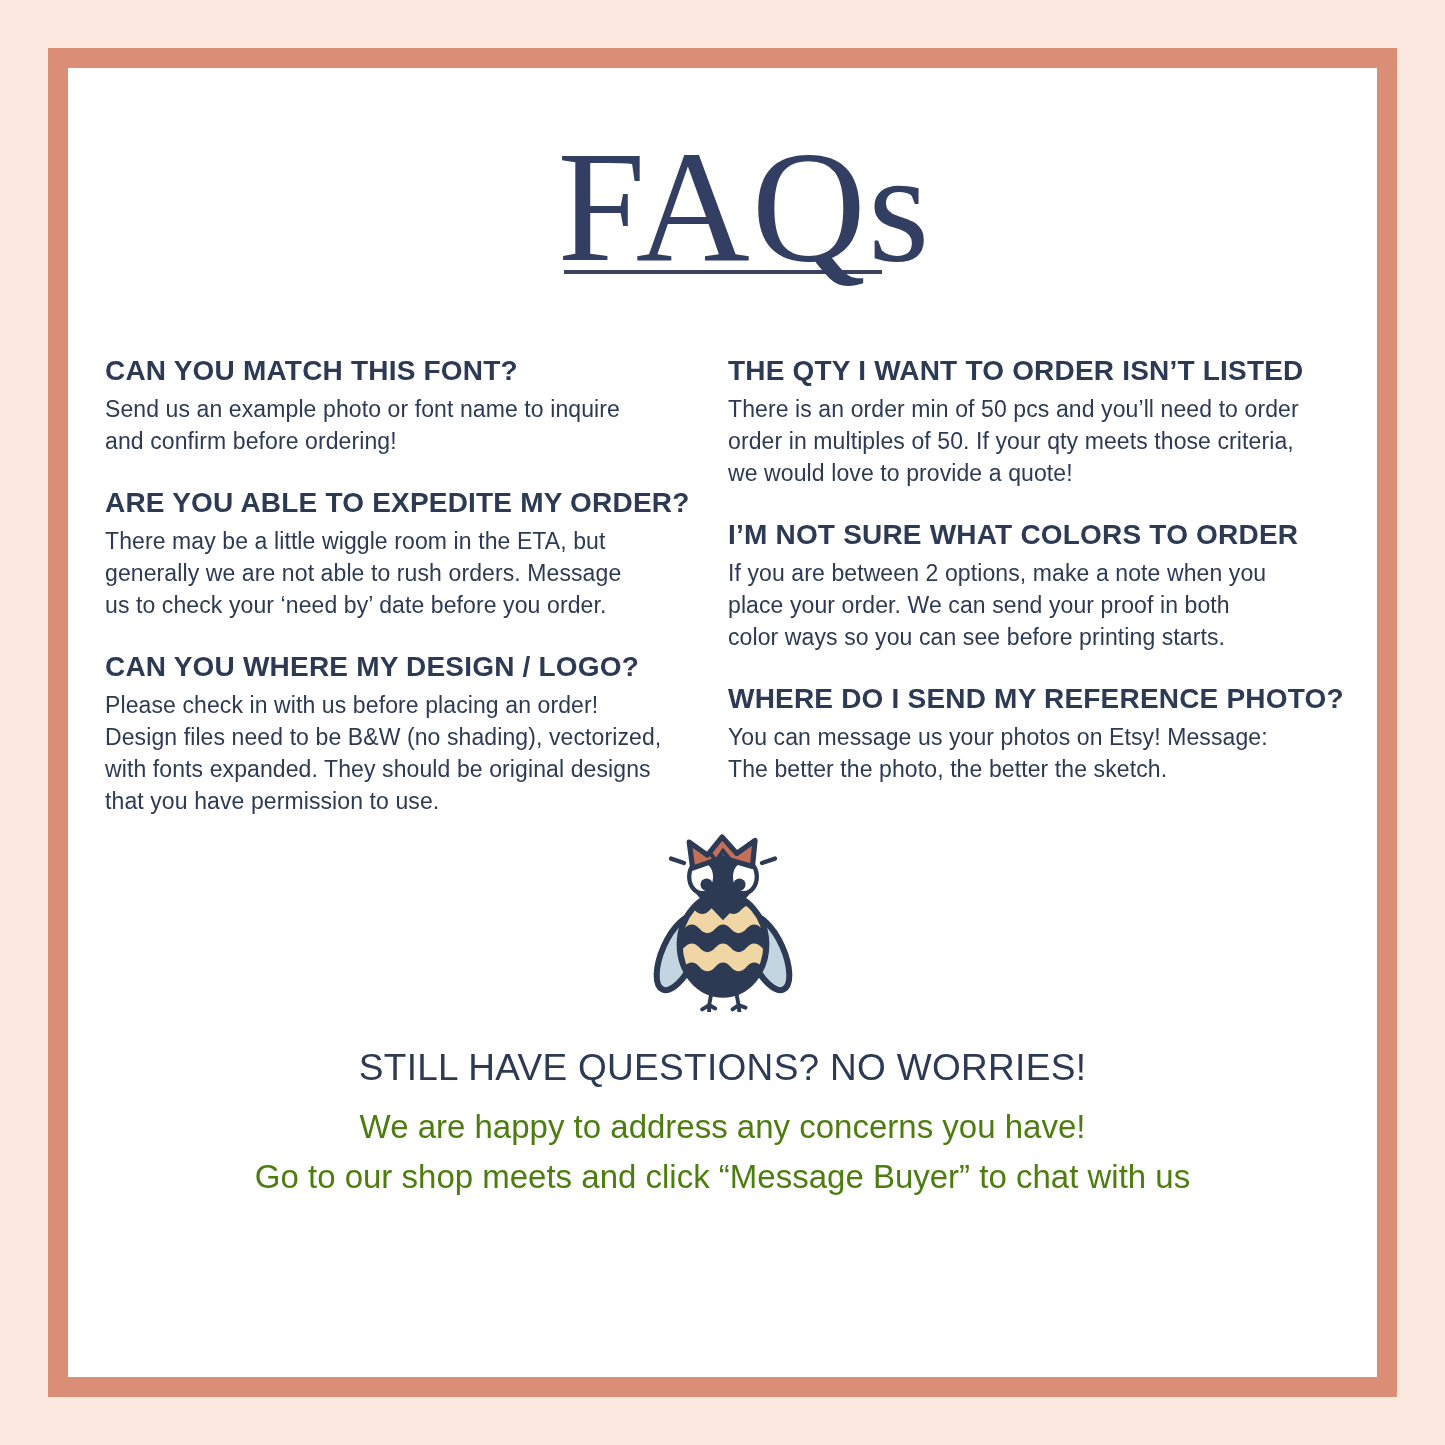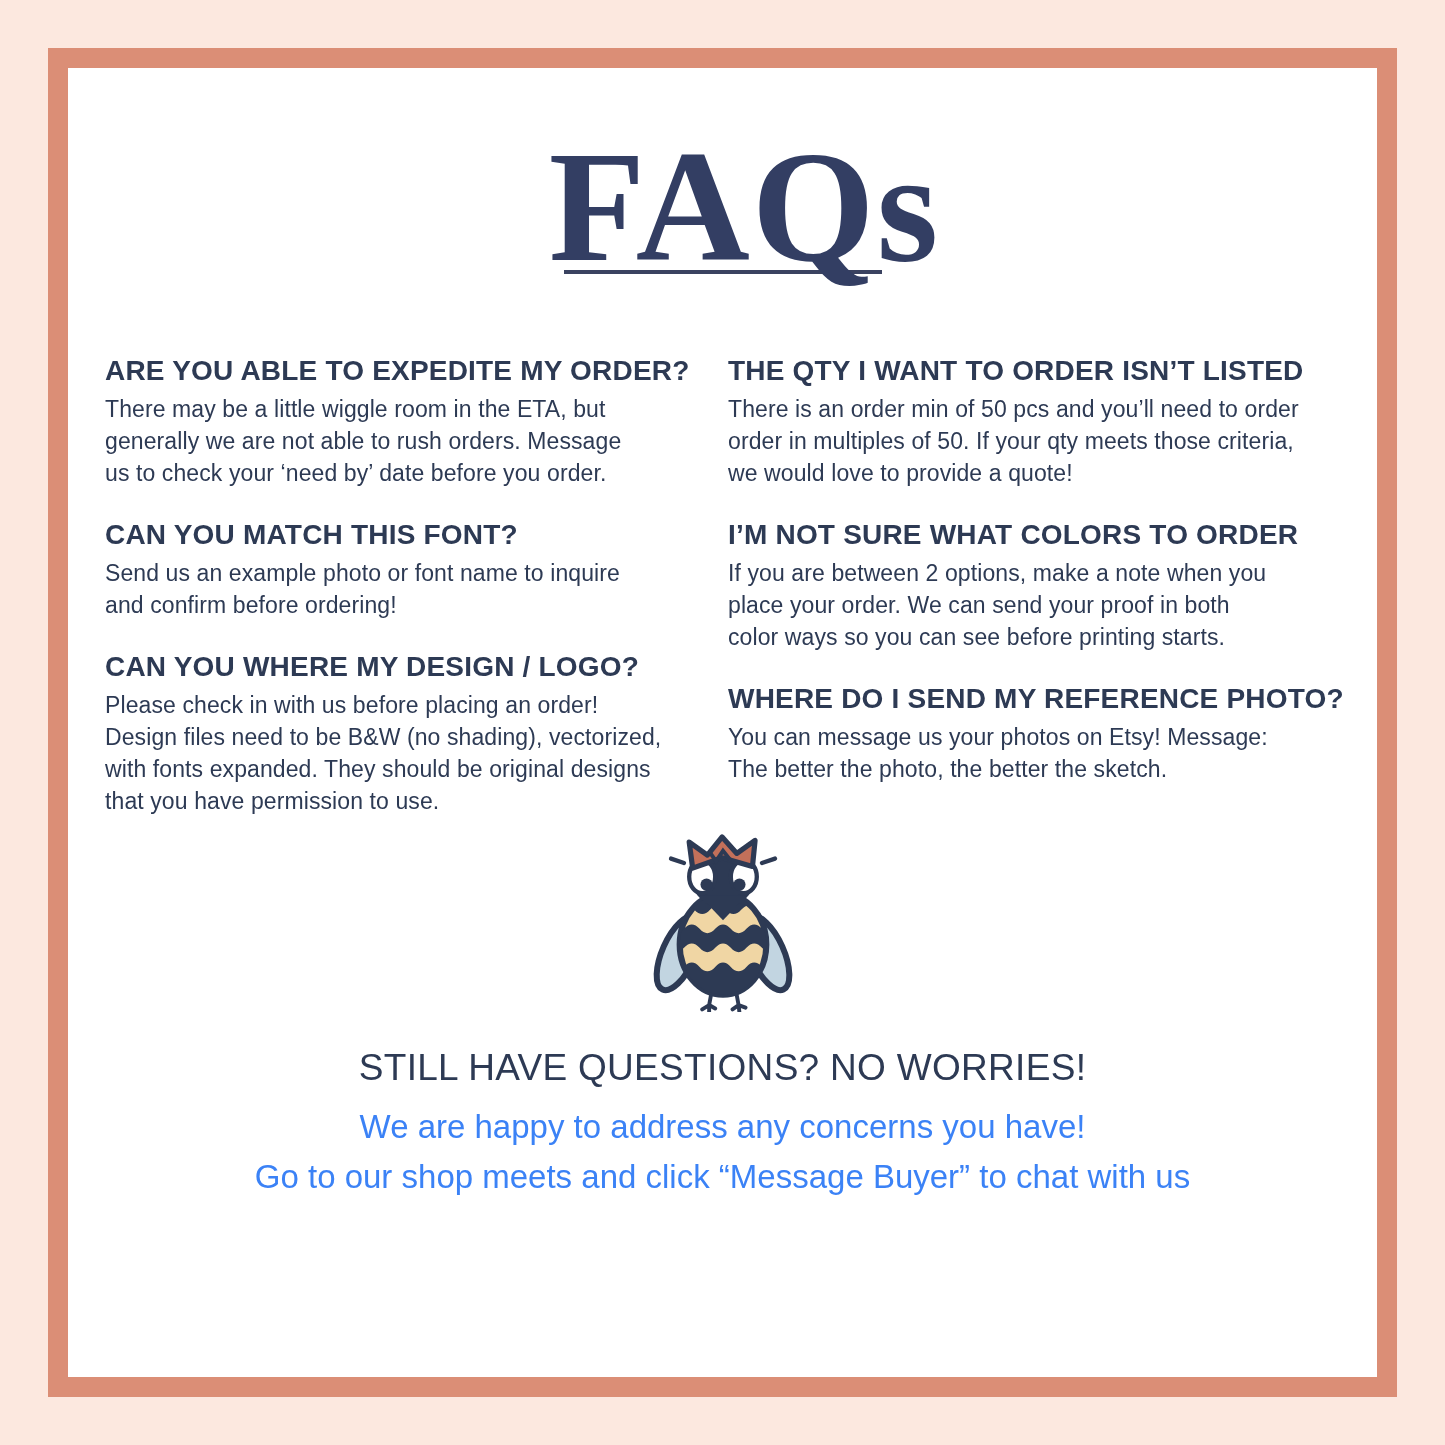--- a/index.html
+++ b/index.html
@@ -15,21 +15,21 @@
     border:20px solid #db8e76;
     background:#ffffff;
     box-sizing:border-box;
     overflow:hidden;
   }
   .title-wrap { text-align:center; margin-top:60px; }
   .title {
     font-family:"Liberation Serif", serif;
     font-size:158px; line-height:1;
     color:#333e63; letter-spacing:2px;
-    font-weight:700;
+    font-weight:400;
     padding-left:44px;
   }
   .title-underline {
     width:318px; height:4px; background:#3a4260;
     margin:-16px auto 0;
   }
   .columns {
     display:flex; margin-top:80px; padding-left:37px;
     box-sizing:border-box;
   }
@@ -50,46 +50,46 @@
   .bee-row { text-align:center; margin-top:-16px; height:182px; }
   .footer { text-align:center; margin-top:34px; }
   .footer h2 {
     margin:0 0 12px 0;
     font-size:37px; line-height:44px; font-weight:normal;
     letter-spacing:0.3px; color:#2d3a54;
   }
   .footer p {
     margin:0;
     font-size:33px; line-height:50px; font-weight:normal;
-    color:#3b82f6;
+    color:#4d7c0f;
   }
 </style>
 </head>
 <body>
 
 <div class="canvas">
   <div class="panel">
 
     <div class="title-wrap">
       <div class="title">FAQs</div>
       <div class="title-underline"></div>
     </div>
 
     <div class="columns">
       <div class="col-left">
         <div class="faq">
+          <h3>CAN YOU MATCH THIS FONT?</h3>
+          <p>Send us an example photo or font name to inquire
+and confirm before ordering!</p>
+        </div>
+        <div class="faq">
           <h3>ARE YOU ABLE TO EXPEDITE MY ORDER?</h3>
           <p>There may be a little wiggle room in the ETA, but
 generally we are not able to rush orders. Message
 us to check your ‘need by’ date before you order.</p>
-        </div>
-        <div class="faq">
-          <h3>CAN YOU MATCH THIS FONT?</h3>
-          <p>Send us an example photo or font name to inquire
-and confirm before ordering!</p>
         </div>
         <div class="faq">
           <h3>CAN YOU WHERE MY DESIGN / LOGO?</h3>
           <p>Please check in with us before placing an order!
 Design files need to be B&amp;W (no shading), vectorized,
 with fonts expanded. They should be original designs
 that you have permission to use.</p>
         </div>
       </div>
 

